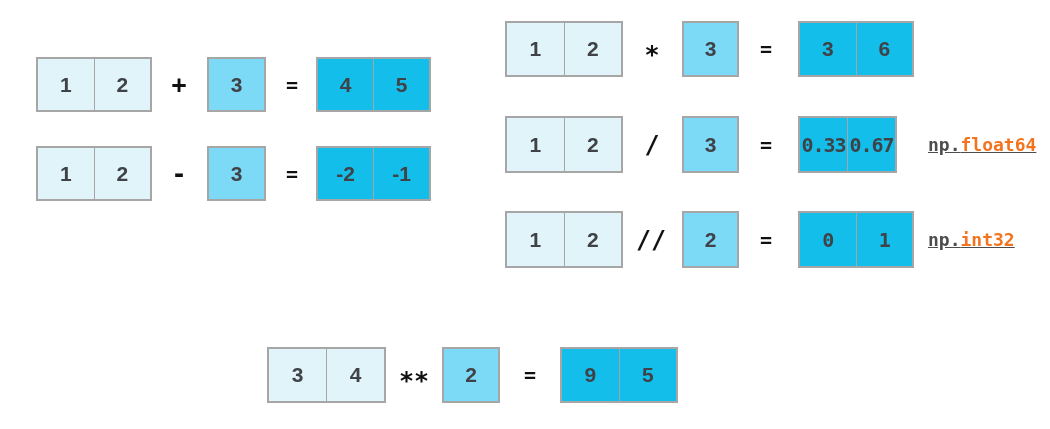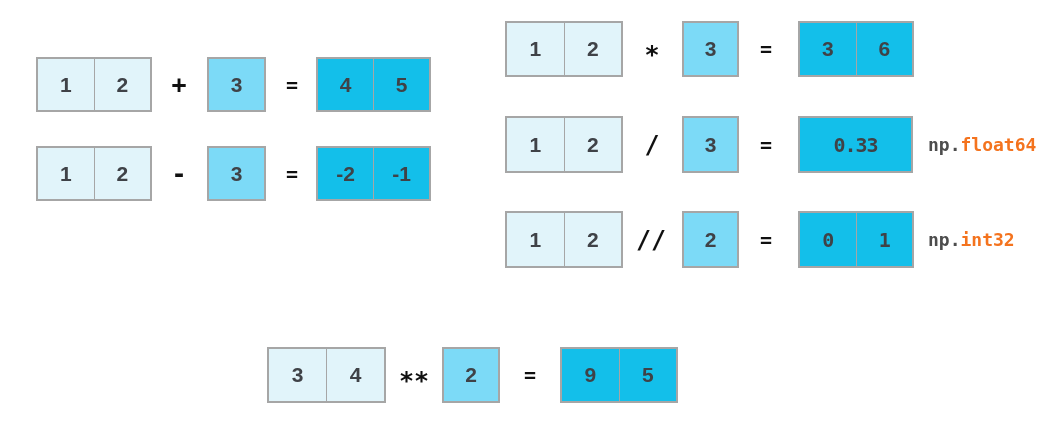--- a/index.html
+++ b/index.html
@@ -59,20 +59,21 @@
   .op.eq { font-size: 20px; }
   .np {
     position: absolute;
     display: flex;
     align-items: center;
     font-family: "DejaVu Sans Mono", monospace;
     font-weight: bold;
     font-size: 18px;
     color: var(--np_prefix, #4d4d4d);
     white-space: pre;
+    text-decoration: underline;
   }
   .np .t { color: var(--np_type, #f4731e); }
 </style>
 </head>
 <body>
 
 <div id="canvas">
 
   <div class="box abox" style="left:36px;top:57px;width:116px;height:55px">
     <div class="cell">1</div>
@@ -110,22 +111,23 @@
     <div class="cell">6</div>
   </div>
 
   <div class="box abox" style="left:505px;top:116px;width:118px;height:57px">
     <div class="cell">1</div>
     <div class="cell">2</div>
   </div>
   <div class="op" style="left:633px;top:116px;width:38px;height:57px">/</div>
   <div class="sbox" style="left:682px;top:116px;width:57px;height:57px">3</div>
   <div class="op eq" style="left:748px;top:116px;width:36px;height:57px">=</div>
-  <div class="box rbox mono" style="left:798px;top:116px;width:115px;height:57px">
+  <div class="box rbox mono" style="left:798px;top:116px;width:99px;height:57px">
     <div class="cell">0.33</div>
+    <div class="cell">0.67</div>
   </div>
   <div class="np" style="left:928px;top:116px;height:57px">
     <span>np.</span><span class="t">float64</span>
   </div>
 
   <div class="box abox" style="left:505px;top:211px;width:118px;height:57px">
     <div class="cell">1</div>
     <div class="cell">2</div>
   </div>
   <div class="op" style="left:629px;top:211px;width:44px;height:57px">//</div>

